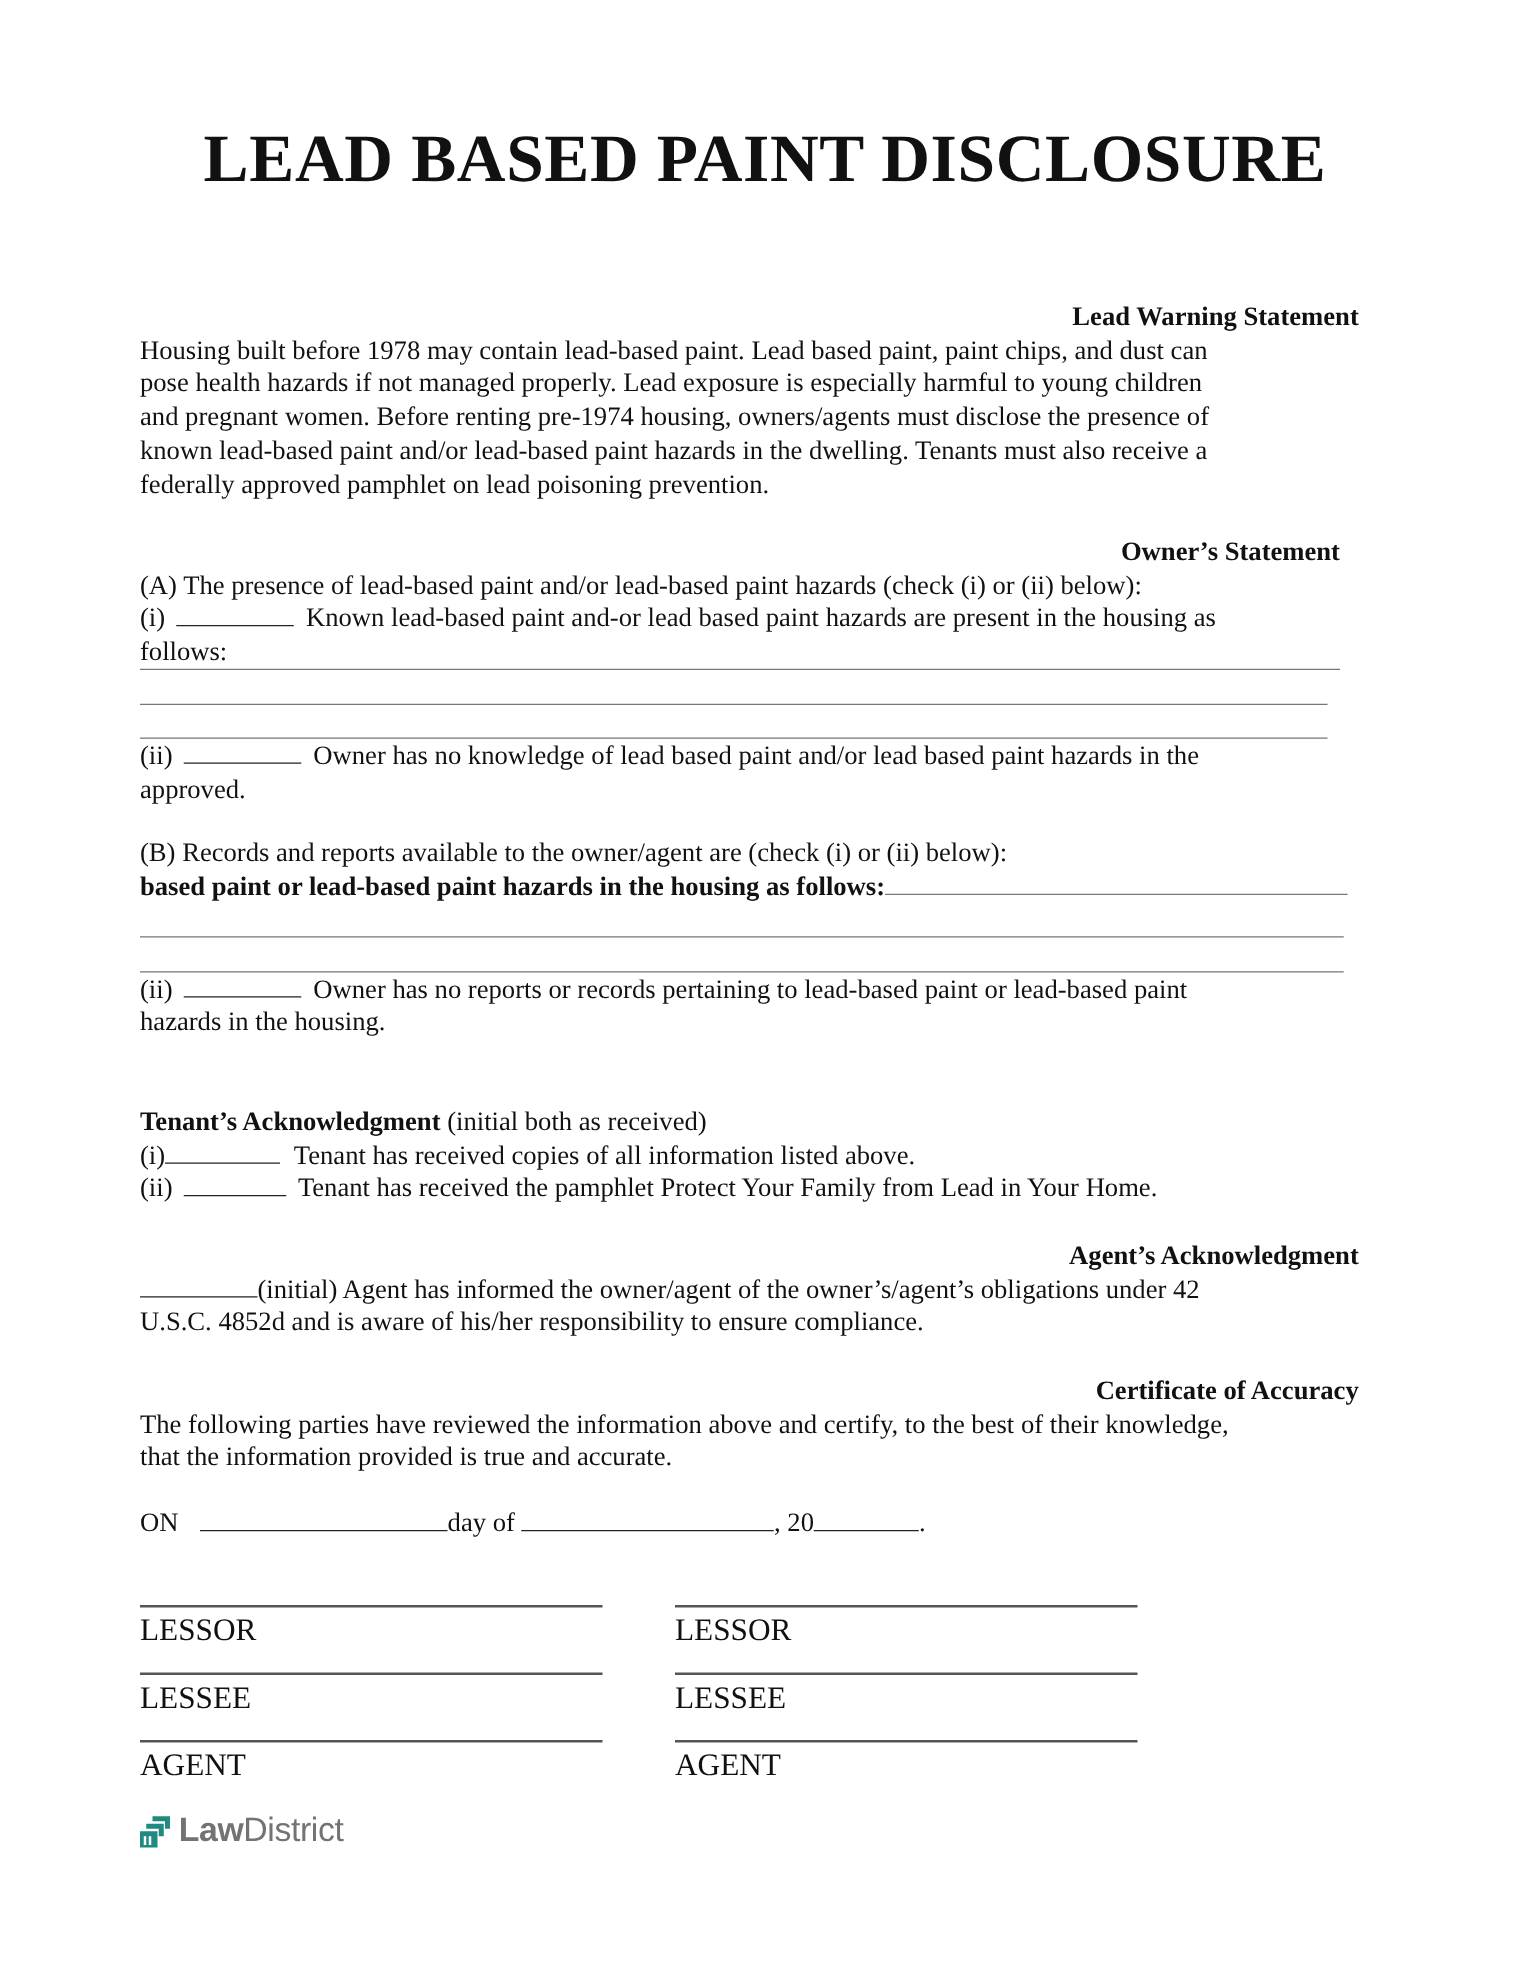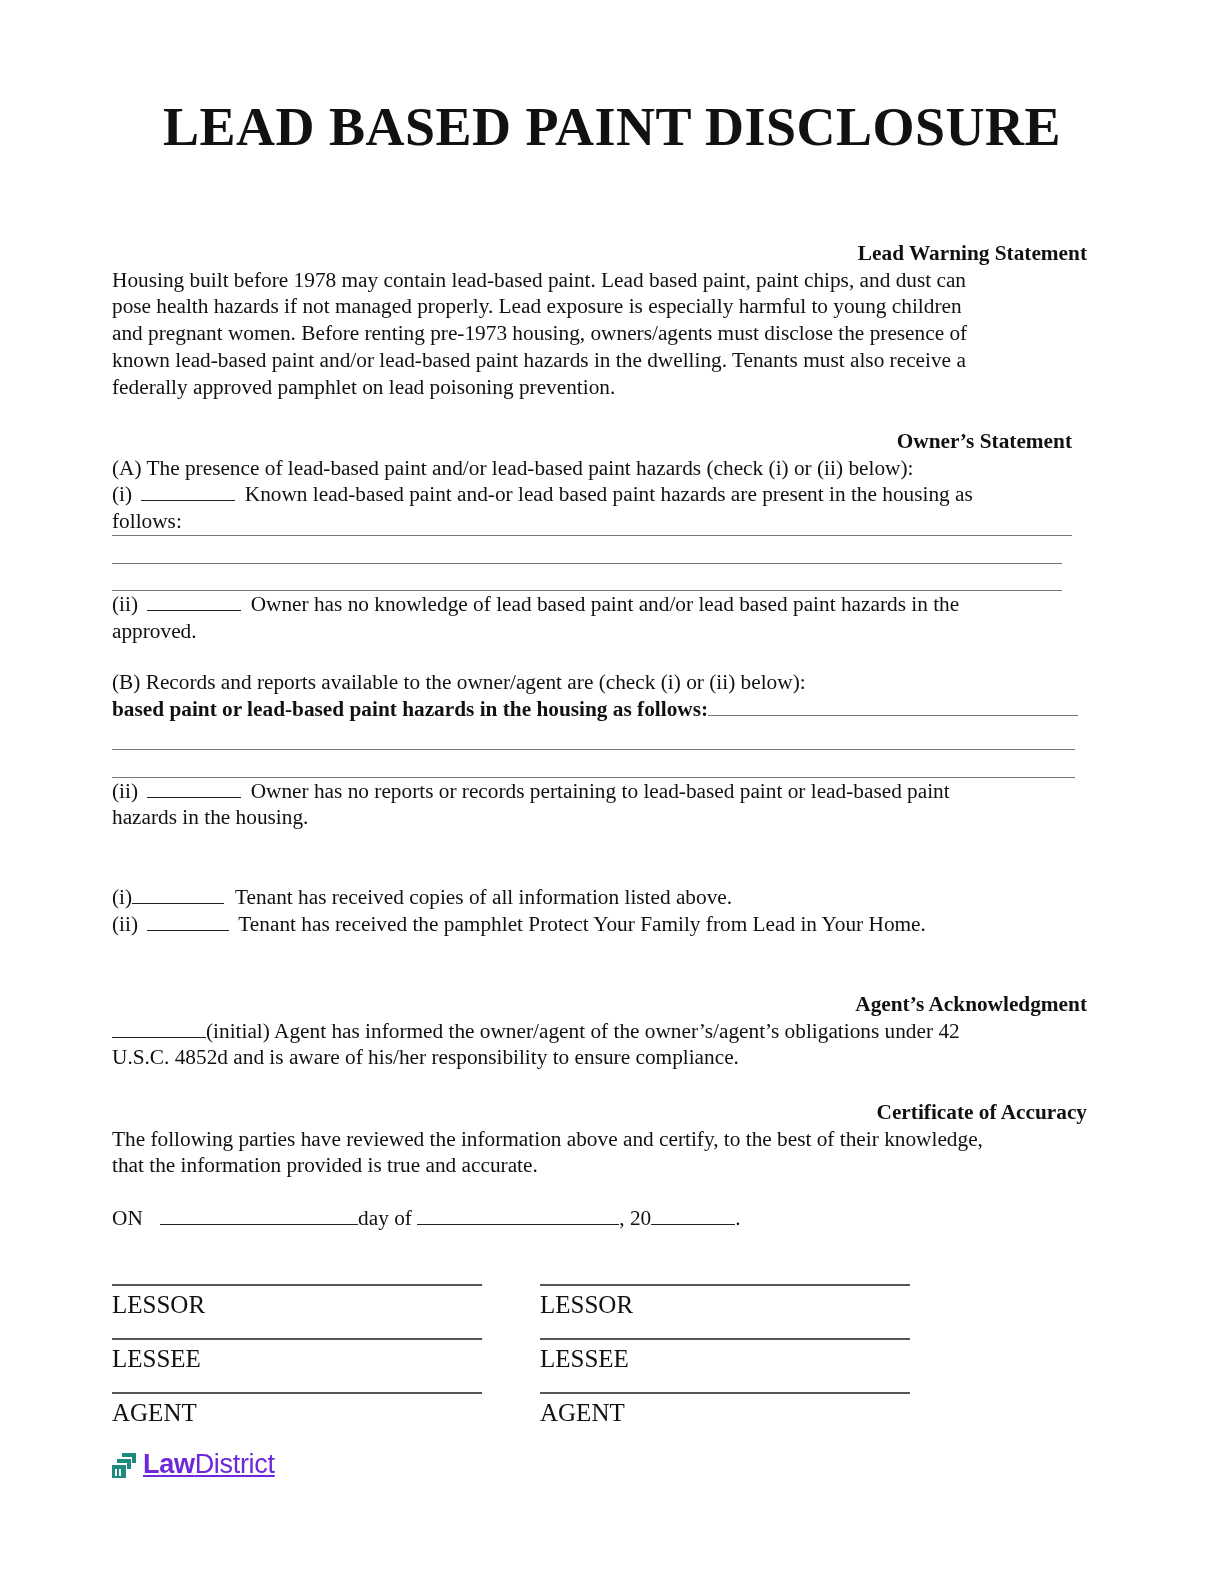--- a/index.html
+++ b/index.html
@@ -10,33 +10,33 @@
     .page { position: absolute; left: 112px; width: 975px; font-size: 21.3px; line-height: 26.7px; }
     .h { font-weight: bold; text-align: right; }
     .p { margin: 0; }
     .blank { display: inline-block; border-bottom: 1.3px solid #222; height: 19px; vertical-align: baseline; }
     .fullline { border-bottom: 1.5px solid #777; height: 26.7px; }
     .fill-rest { display: inline-block; border-bottom: 1.5px solid #777; height: 19px; vertical-align: baseline; }
     .sig { position: absolute; width: 370px; }
     .sig .line { border-top: 2px solid #555; height: 0; }
     .sig .lbl { font-size: 25px; line-height: 26px; margin-top: 6px; }
     .logo { position: absolute; left: 112px; top: 1449px; display: flex; align-items: center; }
-    .logo-text { font-family: "Liberation Sans", "DejaVu Sans", sans-serif; font-size: 27px; color: #6d28d9; letter-spacing: -0.3px; text-decoration: underline; }
+    .logo-text { font-family: "Liberation Sans", "DejaVu Sans", sans-serif; font-size: 27px; color: #737373; letter-spacing: -0.3px; }
     .logo-text b { font-weight: bold; }
   </style>
 </head>
 <body>
 
 <div class="title">LEAD BASED PAINT DISCLOSURE</div>
 
 <div class="page" style="top:240px;">
   <div class="h p">Lead Warning Statement</div>
   <div class="p">Housing built before 1978 may contain lead-based paint. Lead based paint, paint chips, and dust can</div>
   <div class="p">pose health hazards if not managed properly. Lead exposure is especially harmful to young children</div>
-  <div class="p">and pregnant women. Before renting pre-1973 housing, owners/agents must disclose the presence of</div>
+  <div class="p">and pregnant women. Before renting pre-1974 housing, owners/agents must disclose the presence of</div>
   <div class="p">known lead-based paint and/or lead-based paint hazards in the dwelling. Tenants must also receive a</div>
   <div class="p">federally approved pamphlet on lead poisoning prevention.</div>
 </div>
 
 <div class="page" style="top:428px; width:960px;">
   <div class="h p">Owner’s Statement</div>
   <div class="p">(A) The presence of lead-based paint and/or lead-based paint hazards (check (i) or (ii) below):</div>
   <div class="p">
     <span>(i)</span>
     <span class="blank" style="width:94px; margin:0 4px;"></span>
@@ -66,20 +66,23 @@
   <div class="fullline" style="width:963px;"></div>
   <div class="p">
     <span>(ii)</span>
     <span class="blank" style="width:94px; margin:0 4px;"></span>
     <span>Owner has no reports or records pertaining to lead-based paint or lead-based paint</span>
   </div>
   <div class="p">hazards in the housing.</div>
 </div>
 
 <div class="page" style="top:884px;">
+  <div class="p">
+    <span class="h">Tenant’s Acknowledgment</span><span> (initial both as received)</span>
+  </div>
   <div class="p">
     <span>(i)</span><span class="blank" style="width:92px; margin-right:6px;"></span>
     <span>Tenant has received copies of all information listed above.</span>
   </div>
   <div class="p">
     <span>(ii)</span>
     <span class="blank" style="width:82px; margin:0 4px;"></span>
     <span>Tenant has received the pamphlet Protect Your Family from Lead in Your Home.</span>
   </div>
 </div>

